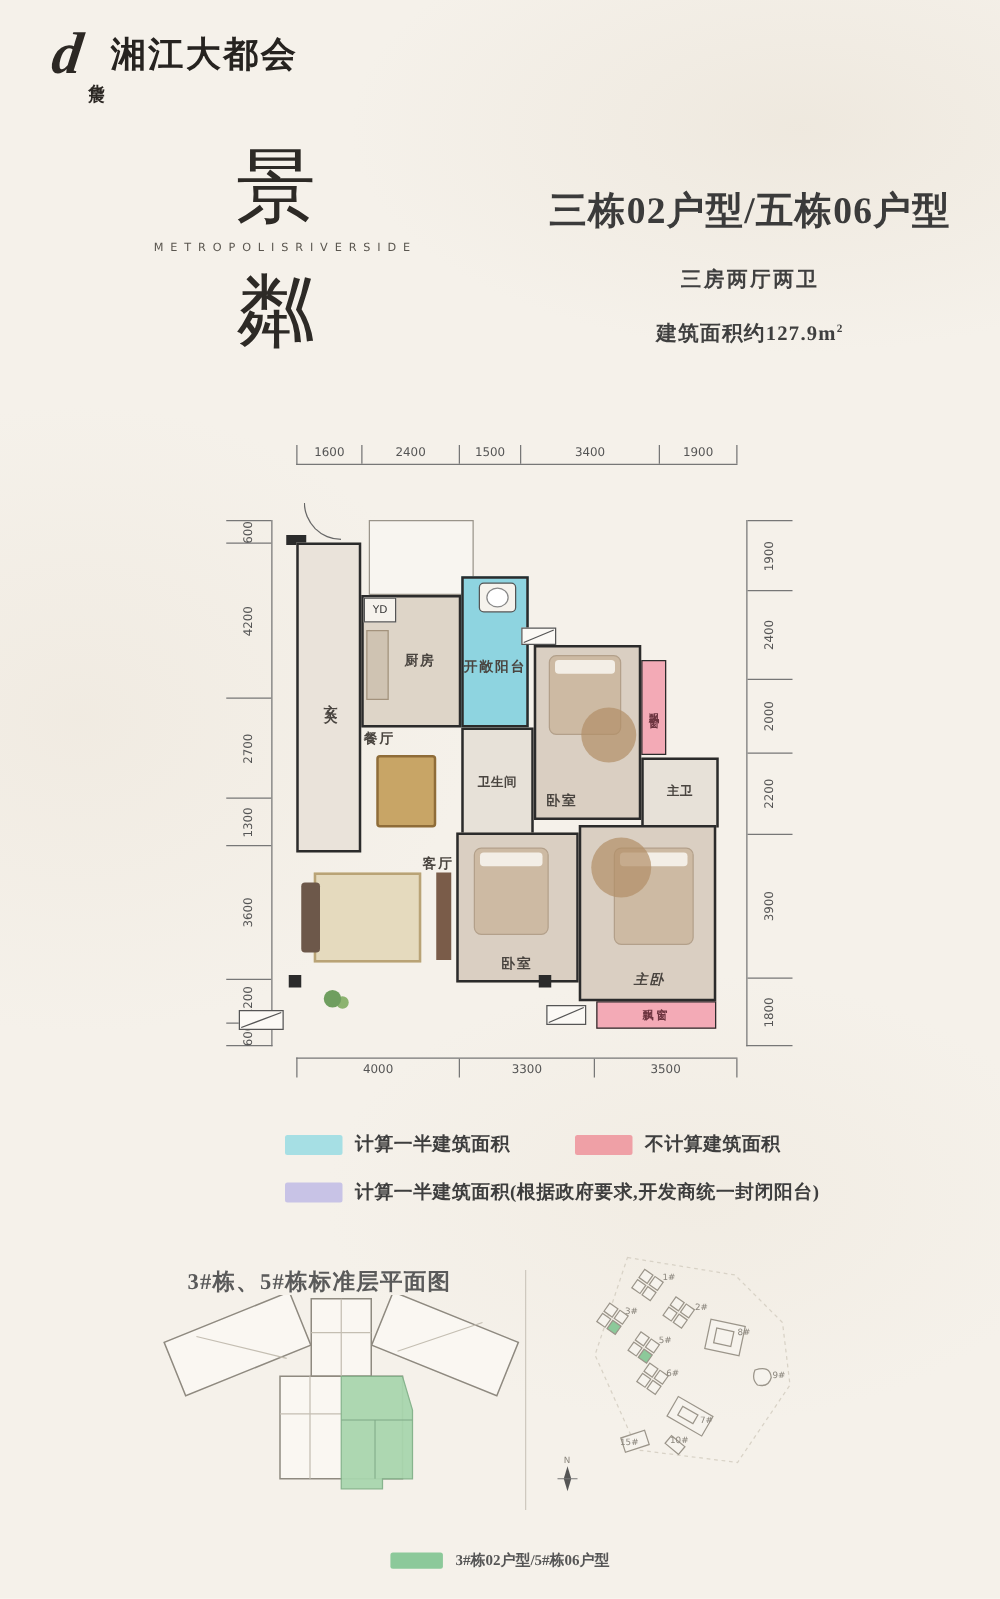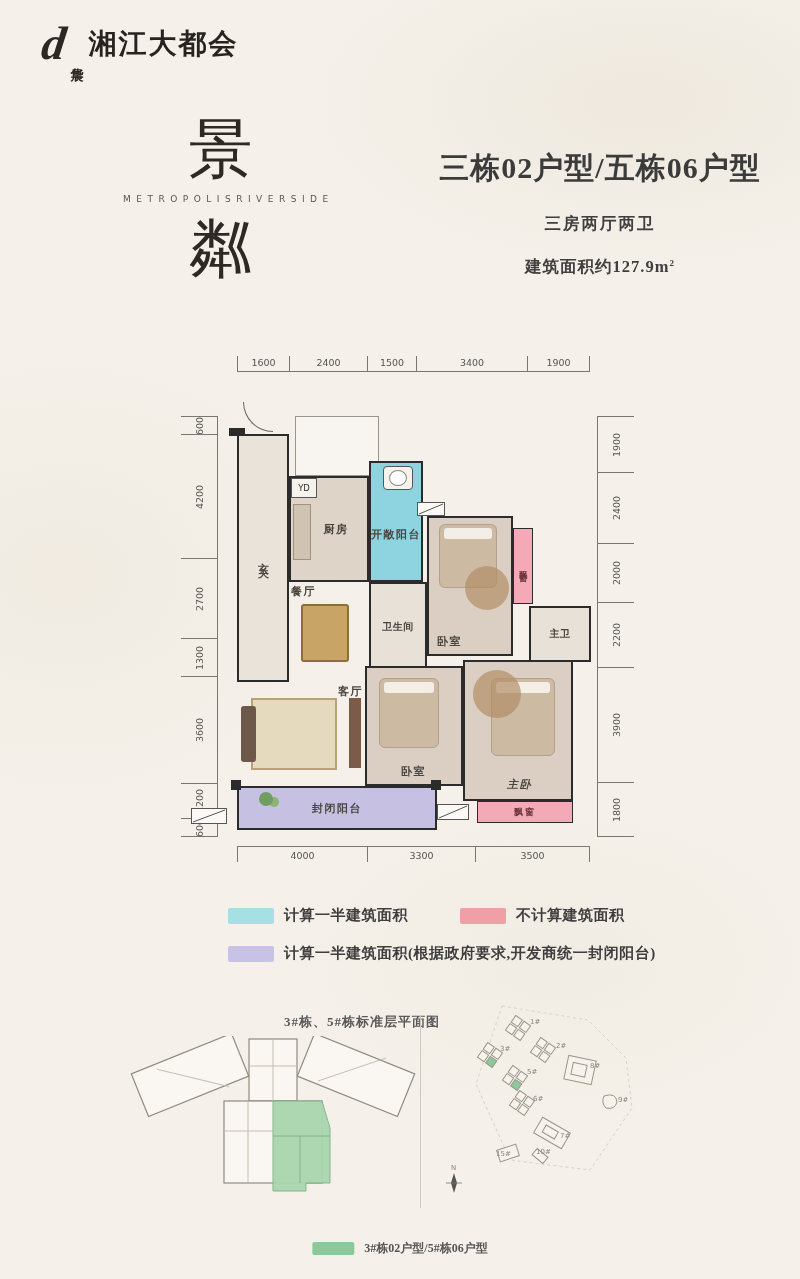--- a/index.html
+++ b/index.html
@@ -57,22 +57,22 @@
   .plant{position:absolute;border-radius:50%;background:#6f9e5f;box-shadow:8px 3px 0 -2px #8cb36f;}
   .wallstub{position:absolute;background:#2b2b2b;}
   .arc{position:absolute;width:30px;height:30px;box-sizing:border-box;
      border-left:1.5px solid #666;border-bottom:1.5px solid #666;border-radius:0 0 0 30px;}
   
   .legend{position:absolute;left:228px;top:906px;width:440px;height:64px;}
   .li{position:absolute;display:flex;align-items:center;gap:10px;}
   .swatch{display:inline-block;width:46px;height:16px;border-radius:2px;}
   .li span.ltext{font-size:15px;font-weight:600;color:#3e3e3e;letter-spacing:.5px;}
   
-  .bl-title{position:absolute;left:150px;top:1013px;width:290px;text-align:right;
-     font-size:13px;color:#5a5a5a;font-weight:600;letter-spacing:1px;}
+  .bl-title{position:absolute;left:150px;top:1013px;width:290px;text-align:left;
+     font-size:18px;color:#5a5a5a;font-weight:600;letter-spacing:1px;}
   .bl-svg{position:absolute;left:128px;top:1036px;}
   .divider{position:absolute;left:420px;top:1016px;width:1px;height:192px;background:#cfc9bf;}
   .site-svg{position:absolute;left:440px;top:998px;}
   .unit-legend{position:absolute;top:1240px;left:50%;transform:translateX(-50%);
      display:flex;align-items:center;gap:10px;}
   .unit-legend .swatch{width:42px;height:13px;}
   .unit-legend .ltext{font-size:12px;color:#555;font-weight:600;}
   .disclaimer{position:absolute;left:0;right:0;top:1267px;text-align:center;font-size:7px;
      color:#b3aca0;letter-spacing:.5px;white-space:nowrap;overflow:hidden;}
   .slabel{font-size:7px;fill:#8a857c;font-family:"DejaVu Sans",sans-serif;}
@@ -198,21 +198,21 @@
       </div>
       <div class="furn" style="left:202px;top:108px;width:56px;height:62px;">
           <span class="pillow"></span>
         </div>
       <div class="rug" style="left:228px;top:150px;width:44px;height:44px;"></div>
 
       <div class="room" style="left:276px;top:112px;width:20px;height:76px;background:#f3aab6;border-width:1.5px;">
         <span class="rlabel vert" style="font-size:8.5px;letter-spacing:2px;color:#6d3540;">飘窗</span>
       </div>
 
-      <div class="room" style="left:292px;top:190px;width:62px;height:56px;background:#e7e1d8;">
+      <div class="room" style="left:276px;top:190px;width:62px;height:56px;background:#e7e1d8;">
         <span class="rlabel" style="font-size:10px;letter-spacing:.5px;">主卫</span>
       </div>
 
       <div class="zone" style="left:2px;top:264px;width:126px;height:106px;">
         <span class="rlabel" style="position:absolute;top:4px;right:2px;">客厅</span>
       </div>
       <div class="zone" style="left:14px;top:282px;width:86px;height:72px;background:#e5dabe;border:2px solid #b9a376;"></div>
       <div class="zone" style="left:4px;top:290px;width:15px;height:56px;background:#6d584a;border-radius:3px;"></div>
       <div class="zone" style="left:112px;top:282px;width:12px;height:70px;background:#7a5c49;"></div>
 
@@ -224,23 +224,20 @@
         </div>
 
       <div class="room" style="left:226px;top:244px;width:110px;height:141px;background:#dacfc2;font-style:italic;">
         <span class="rlabel" style="position:absolute;bottom:7px;left:42px;">主卧</span>
       </div>
       <div class="furn" style="left:254px;top:262px;width:62px;height:76px;">
           <span class="pillow"></span>
         </div>
       <div class="rug" style="left:236px;top:254px;width:48px;height:48px;"></div>
 
-      <div class="room" style="left:0;top:370px;width:200px;height:44px;background:#c6c1e2;">
-        <span class="rlabel">封闭阳台</span>
-      </div>
       <div class="plant" style="left:22px;top:376px;width:14px;height:14px;"></div>
 
       <div class="room" style="left:240px;top:385px;width:96px;height:22px;background:#f3aab6;border-width:1.5px;">
         <span class="rlabel" style="font-size:9px;letter-spacing:2px;color:#6d3540;">飘窗</span>
       </div>
 
       <div class="acbox" style="left:180px;top:86px;width:28px;height:14px;">
           <svg width="26" height="12">
             <line x1="1" y1="11" x2="25" y2="1" stroke="#555" stroke-width="1"></line>
           </svg>

